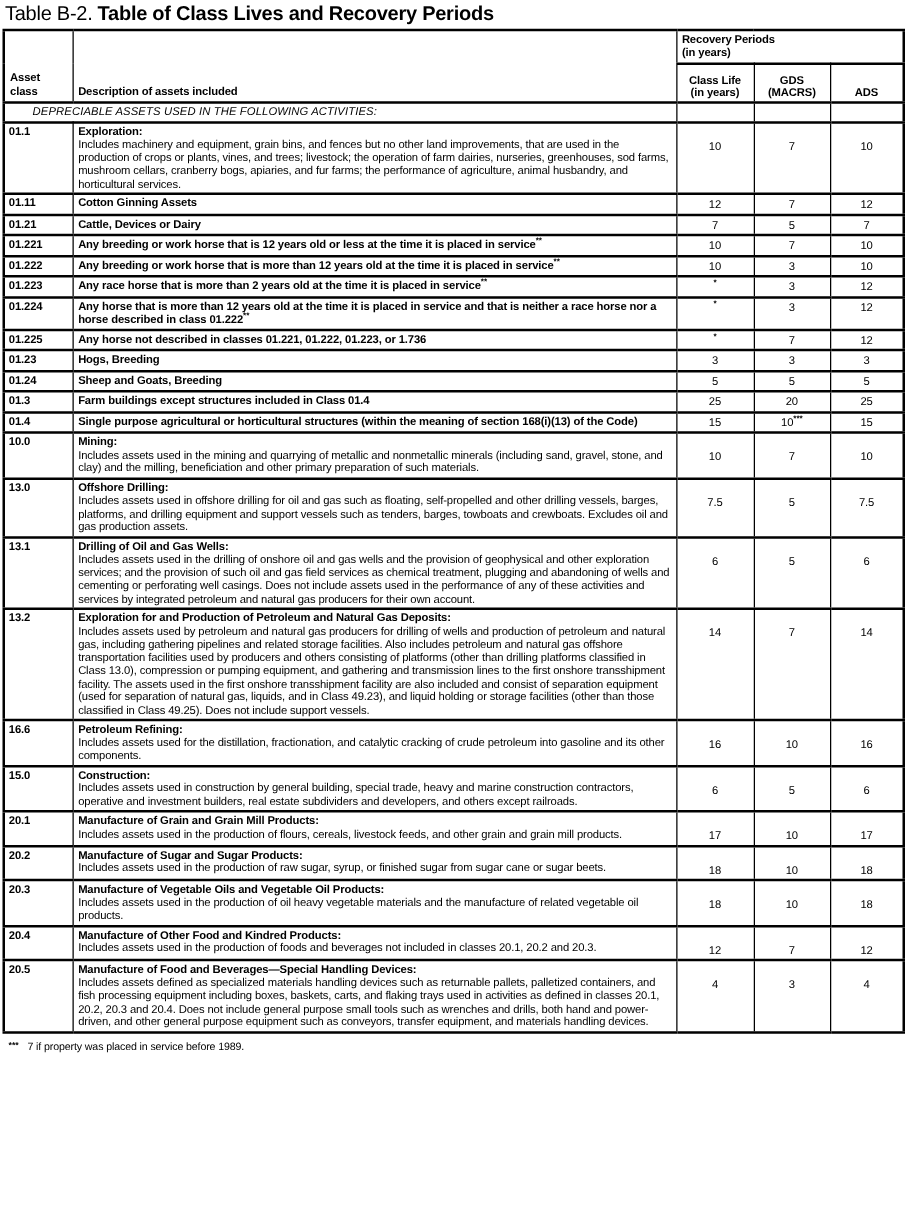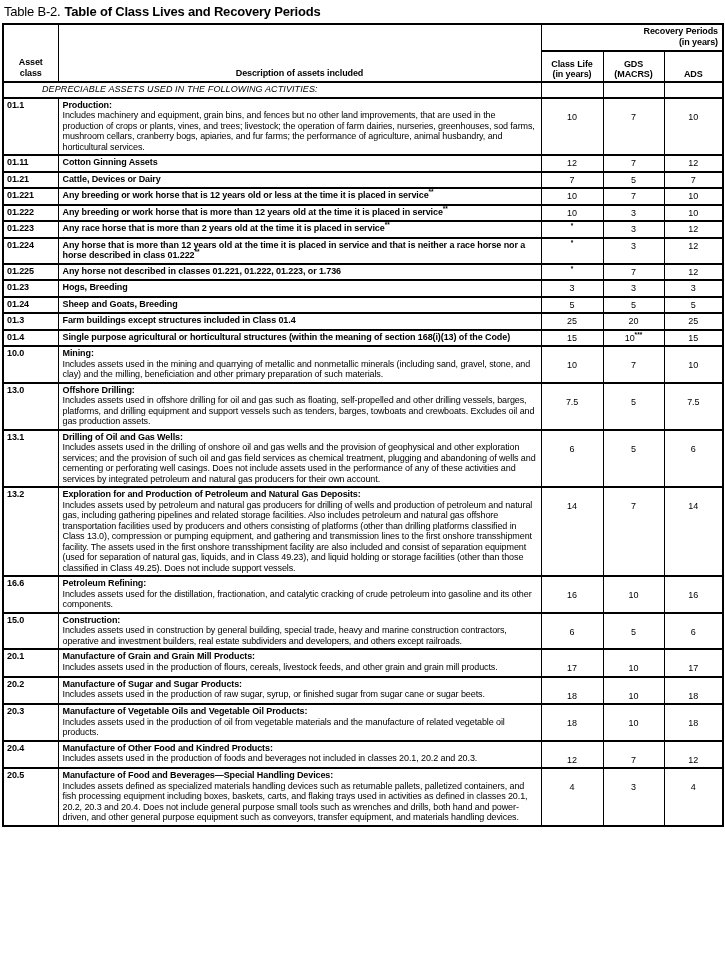--- a/index.html
+++ b/index.html
@@ -2,21 +2,21 @@
 <html><head>
 <meta charset="utf-8">
 <style>
   * { box-sizing: border-box; }
   html, body { margin: 0; padding: 0; background: #fff; color: #000; }
   body {
     width: 725px; height: 967px;
     font-family: "Liberation Sans", sans-serif;
     padding: 3px 2px 0 2px;
   }
-  .doc-title { font-size: 13px; line-height: 15px; margin: 1px 0 4px 2px; letter-spacing: -0.2px; }
+  .doc-title { font-size: 16px; line-height: 15px; margin: 1px 0 4px 2px; letter-spacing: -0.2px; }
   .doc-title .prefix { font-weight: normal; }
   .doc-title .main { font-weight: bold; margin-left: 4px; }
 
   table.b2 {
     border-collapse: collapse;
     table-layout: fixed;
     width: 720px;
     border: 2px solid #000;
   }
   td {
@@ -24,28 +24,28 @@
     border-left-width: 1px;
     border-right-width: 1px;
     vertical-align: top;
     font-size: 9px;
     line-height: 10.5px;
     padding: 1px 4px 2px 4px;
     letter-spacing: -0.1px;
     overflow: hidden;
   }
   
-  td.hc { font-weight: bold; text-align: center; }
+  td.hc { font-weight: bold; }
   td.h-asset, td.h-desc { vertical-align: bottom; padding-bottom: 3px; }
-  td.h-rp { text-align: right; vertical-align: middle; height: 26px; line-height: 11px; }
+  td.h-rp { text-align: left; vertical-align: middle; height: 26px; line-height: 11px; }
   td.h-sub { text-align: center; vertical-align: bottom; height: 31px; padding-bottom: 2px; line-height: 10px; }
   
   td.section-cell {
     font-style: italic;
-    padding-left: 38px;
+    padding-left: 22px;
     height: 14px;
     font-size: 9px;
     letter-spacing: 0.1px;
   }
   
   td.cell-asset { font-weight: bold; padding-left: 3px; }
   .row-title { font-weight: bold; display: block; }
   .row-desc { display: block; }
   td.val { text-align: center; padding: 2px 1px; }
   tr.has-desc td.val { padding-top: 13px; }
@@ -93,21 +93,21 @@
       <td class="section-cell" colspan="2">DEPRECIABLE ASSETS USED IN THE FOLLOWING ACTIVITIES:</td>
       <td></td>
       <td></td>
       <td></td>
     </tr>
   </tbody>
   <tbody>
   <tr class="has-desc">
     <td class="cell-asset">01.1</td>
     <td class="cell-desc">
-      <span class="row-title">Production:</span>
+      <span class="row-title">Exploration:</span>
       <span class="row-desc">Includes machinery and equipment, grain bins, and fences but no other land improvements, that are used in the production of crops or plants, vines, and trees; livestock; the operation of farm dairies, nurseries, greenhouses, sod farms, mushroom cellars, cranberry bogs, apiaries, and fur farms; the performance of agriculture, animal husbandry, and horticultural services.</span>
     </td>
     <td class="val">10</td>
     <td class="val">7</td>
     <td class="val">10</td>
   </tr>
 
   <tr>
     <td class="cell-asset">01.11</td>
     <td class="cell-desc">
@@ -314,21 +314,21 @@
     </td>
     <td class="val">18</td>
     <td class="val">10</td>
     <td class="val">18</td>
   </tr>
 
   <tr class="has-desc">
     <td class="cell-asset">20.3</td>
     <td class="cell-desc">
       <span class="row-title">Manufacture of Vegetable Oils and Vegetable Oil Products:</span>
-      <span class="row-desc">Includes assets used in the production of oil from vegetable materials and the manufacture of related vegetable oil products.</span>
+      <span class="row-desc">Includes assets used in the production of oil heavy vegetable materials and the manufacture of related vegetable oil products.</span>
     </td>
     <td class="val">18</td>
     <td class="val">10</td>
     <td class="val">18</td>
   </tr>
 
   <tr class="has-desc">
     <td class="cell-asset">20.4</td>
     <td class="cell-desc">
       <span class="row-title">Manufacture of Other Food and Kindred Products:</span>
@@ -346,13 +346,17 @@
       <span class="row-desc">Includes assets defined as specialized materials handling devices such as returnable pallets, palletized containers, and fish processing equipment including boxes, baskets, carts, and flaking trays used in activities as defined in classes 20.1, 20.2, 20.3 and 20.4. Does not include general purpose small tools such as wrenches and drills, both hand and power-driven, and other general purpose equipment such as conveyors, transfer equipment, and materials handling devices.</span>
     </td>
     <td class="val">4</td>
     <td class="val">3</td>
     <td class="val">4</td>
   </tr>
 </tbody>
 </table>
 
 <div class="footnotes">
+  <div class="fn">
+    <span class="fn-marker">***</span>
+    <span class="fn-text">7 if property was placed in service before 1989.</span>
+  </div>
 </div>
 
 </body></html>

